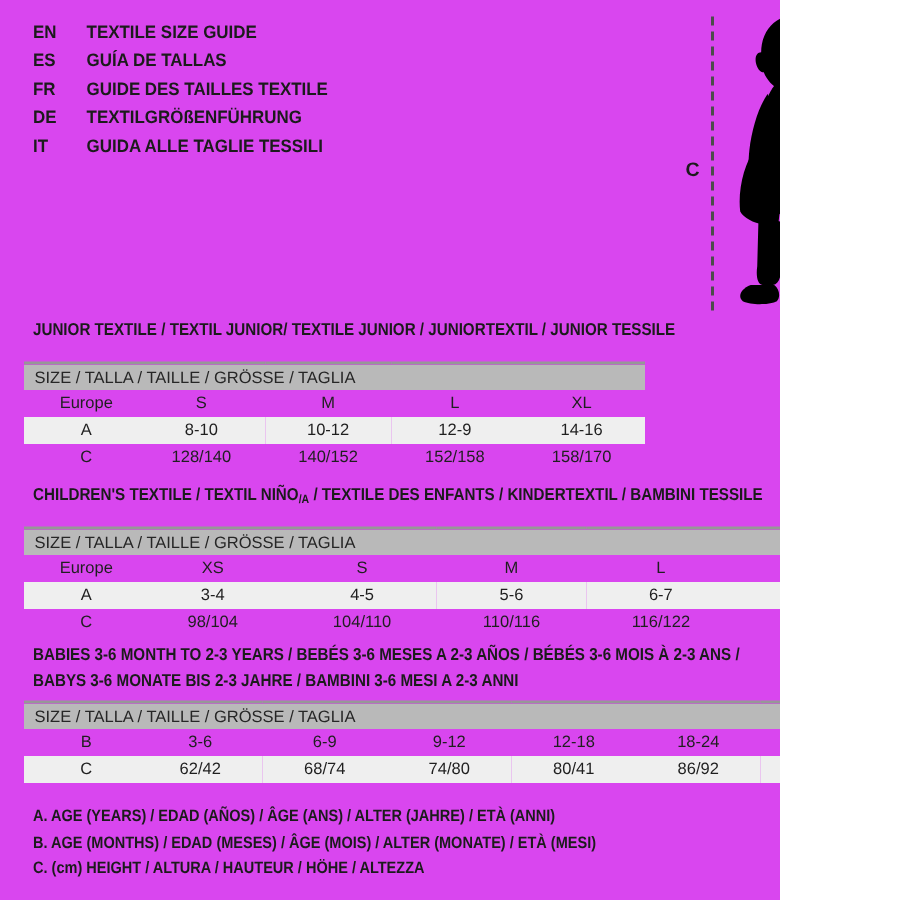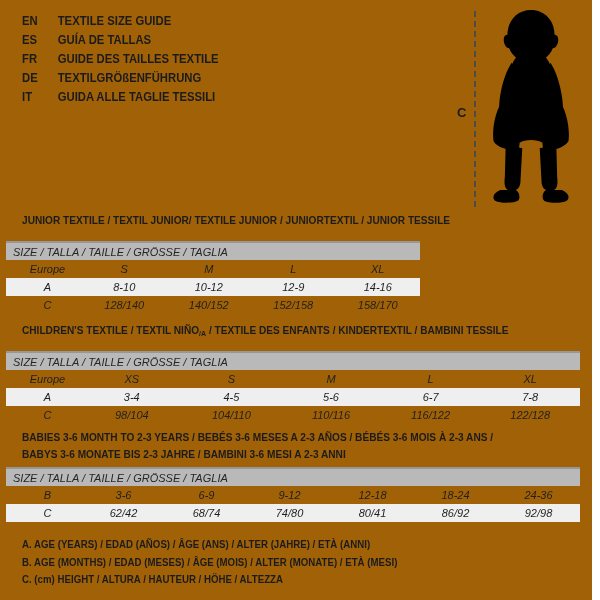--- a/index.html
+++ b/index.html
@@ -1,18 +1,18 @@
 <!DOCTYPE html>
 <html><head>
 <meta charset="utf-8">
 <style>
   * { margin:0; padding:0; box-sizing:border-box; }
   html,body { background:#fff; }
   .page {
-    position:relative; width:592px; height:600px; background:#a16207;
+    position:relative; width:520px; height:600px; background:#d946ef;
     font-family:"Liberation Sans", sans-serif; color:#1b1b1b; overflow:hidden;
   }
 
   
   .langs {
     position:absolute; left:22px; top:12px;
     font-weight:700; font-size:12px; line-height:19px;
     transform:scaleX(0.94); transform-origin:0 0; white-space:nowrap;
   }
   .lang-row { display:flex; }
@@ -28,21 +28,21 @@
     position:absolute; left:22px; font-weight:700; font-size:11.5px;
     white-space:nowrap; transform:scaleX(0.88); transform-origin:0 50%;
     letter-spacing:0;
   }
   #st1 { top:214px; }
   #st2 { top:324px; }
   #st3 { top:429px; line-height:16.5px; }
   .sub { font-size:8px; vertical-align:-2px; }
 
   
-  .table-wrap { position:absolute; left:6px;font-style:italic; }
+  .table-wrap { position:absolute; left:16px; }
   #t1 { top:241px; width:414px; }
   #t2 { top:351px; width:574px; }
   #t3 { top:467px; width:574px; }
   table { width:100%; border-collapse:collapse; table-layout:fixed; font-size:11px; color:#1f1f1f; }
   col.label-col { width:76px; }
   th.bar {
     background:#b9b9b9; border-top:2px solid #979797;
     font-weight:400; text-align:left; padding:0 0 0 7px; height:18px; color:#262626;
     white-space:nowrap; overflow:hidden;
   }

